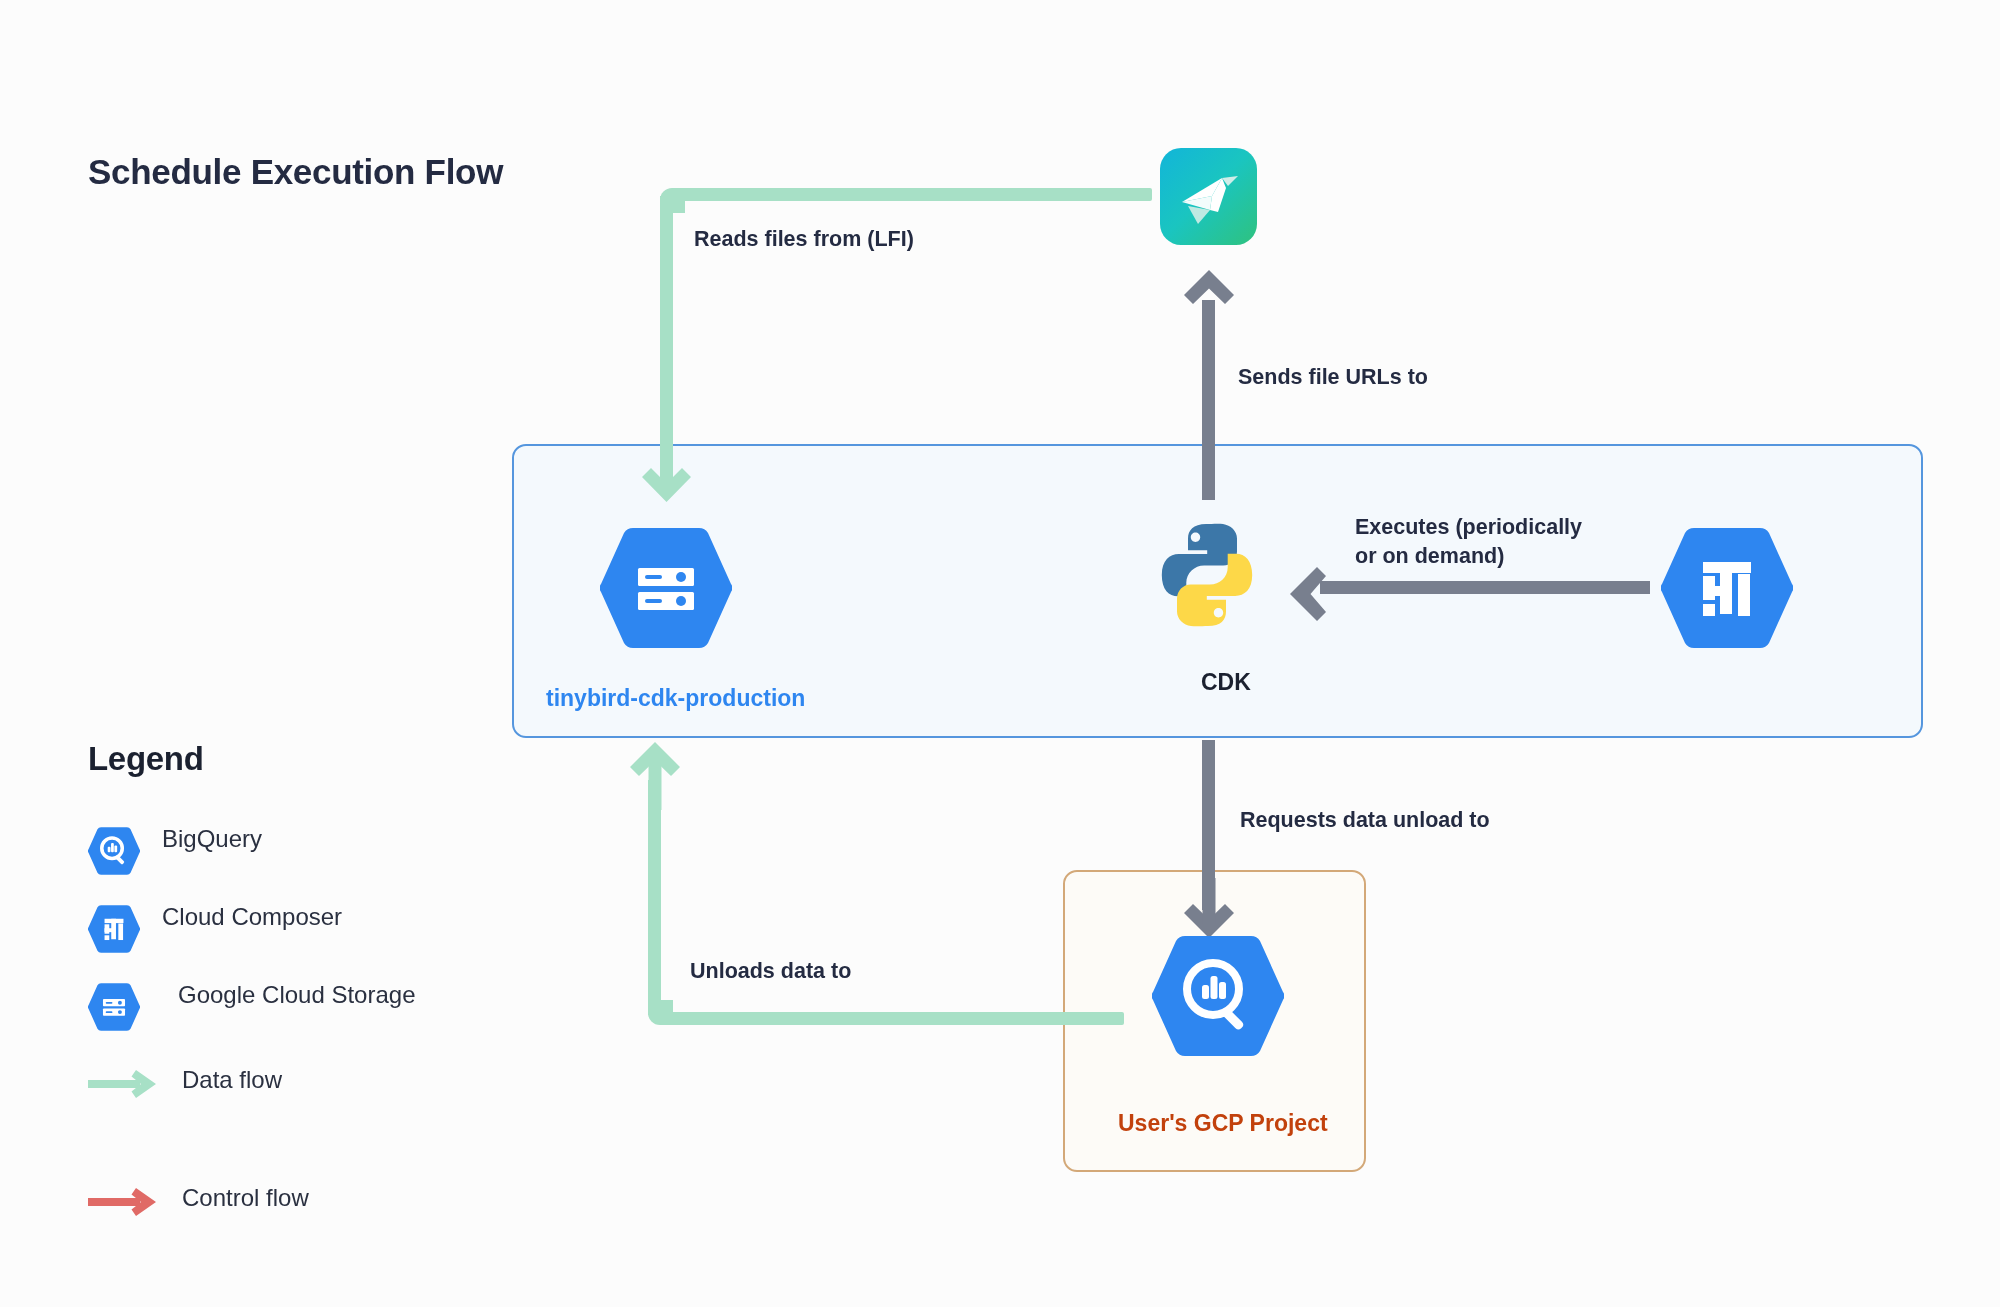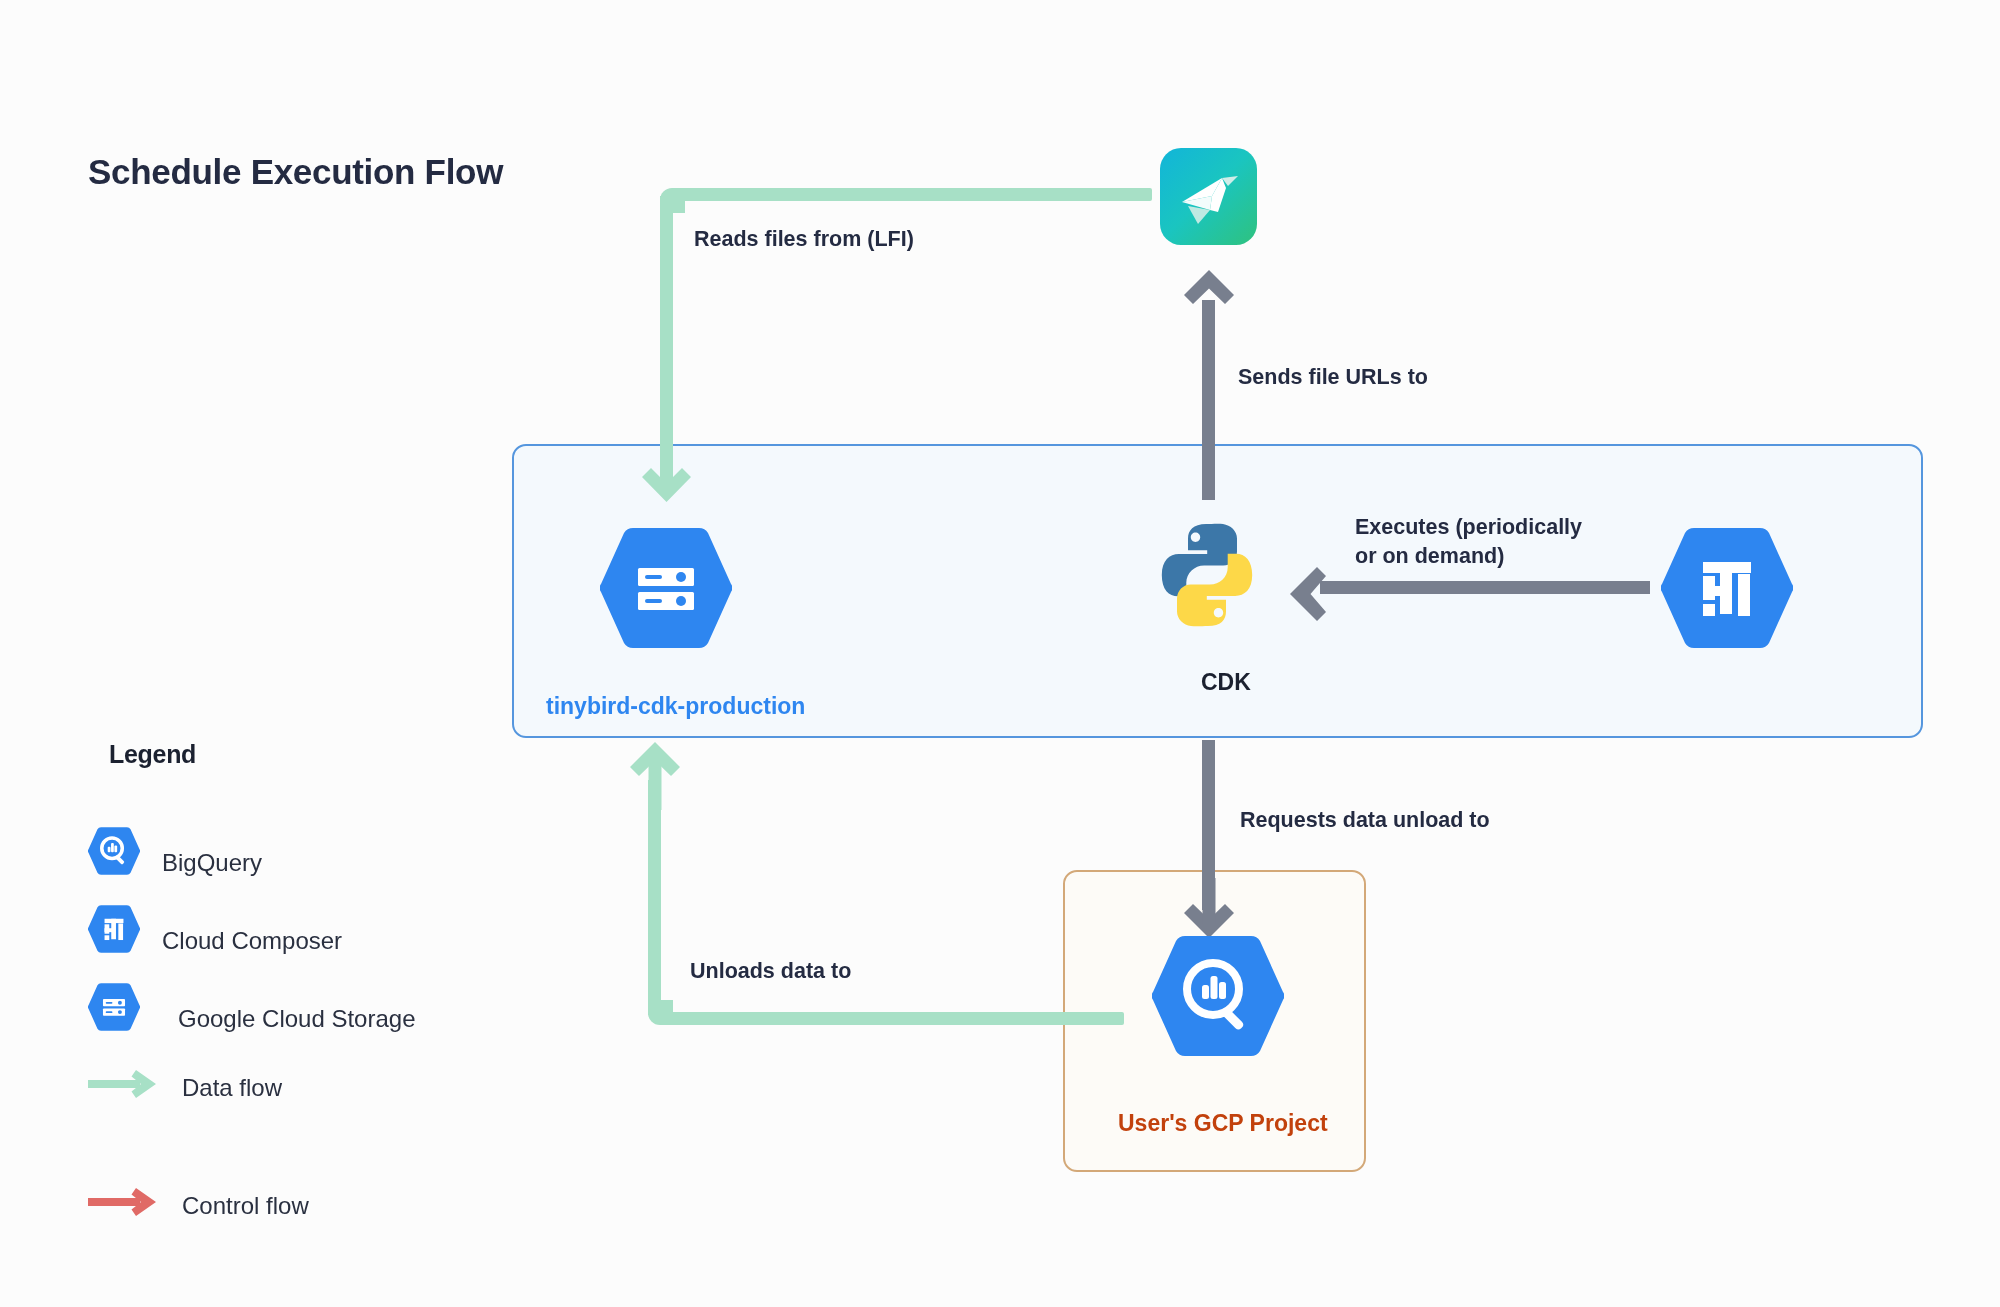--- a/index.html
+++ b/index.html
@@ -28,26 +28,25 @@
     top: 152px;
     font-size: 35px;
     font-weight: bold;
     color: #242B42;
     letter-spacing: -0.3px;
     white-space: nowrap;
   }
   .legend-title {
     left: 88px;
     top: 740px;
-    font-size: 25px;
+    font-size: 33px;
     font-weight: bold;
     color: #1B2130;
     letter-spacing: -0.3px;
     white-space: nowrap;
-    margin-left: 21px;
   }
 
   
   .tinybird-box {
     left: 512px;
     top: 444px;
     width: 1411px;
     height: 294px;
     border: 2px solid #5596DE;
     border-radius: 14px;
@@ -68,21 +67,20 @@
   
   .node-label {
     font-size: 23px;
     font-weight: bold;
     white-space: nowrap;
   }
   .label-gcs {
     left: 546px;
     top: 685px;
     color: #2E86F0;
-    margin-top: 8px;
   }
   .label-cdk {
     left: 1193px;
     top: 669px;
     color: #1B2130;
     font-weight: bold;
     margin-left: 8px;
   }
   .label-gcpproj {
     left: 1118px;
@@ -119,21 +117,21 @@
     border-radius: 21px;
     background: linear-gradient(135deg, #12B5D9 0%, #1AC5C0 48%, #2FC27E 100%);
     overflow: hidden;
   }
 
   
   .legend-row {
     position: absolute;
     left: 88px;
     display: flex;
-    align-items: flex-end;
+    align-items: flex-start;
     gap: 22px;
   }
   .legend-text {
     font-size: 24px;
     color: #2A3040;
     white-space: nowrap;
   }
   .legend-arrow-slot {
     width: 72px;
     height: 36px;

